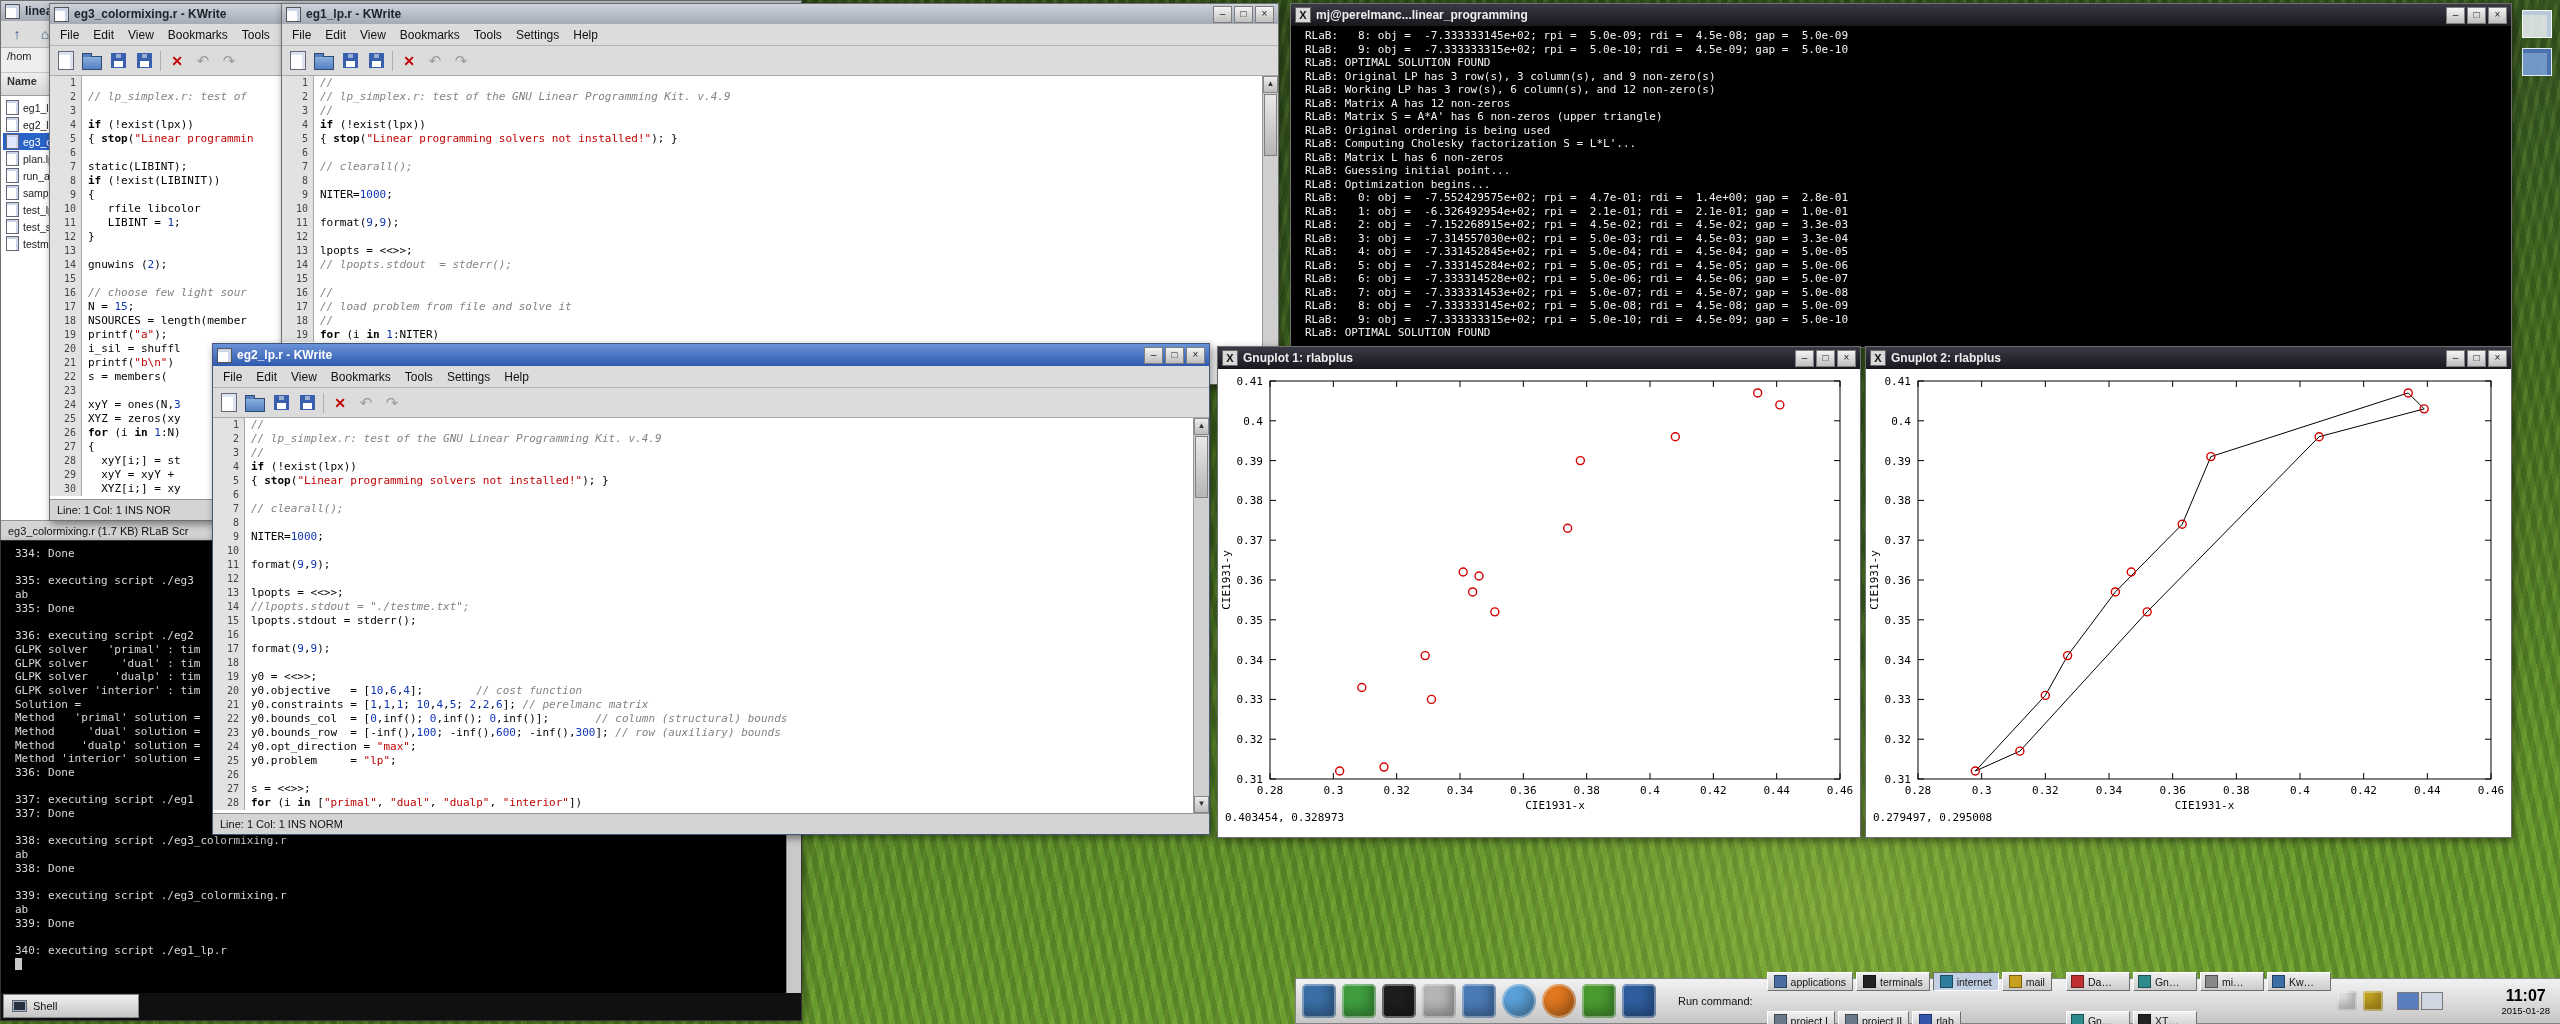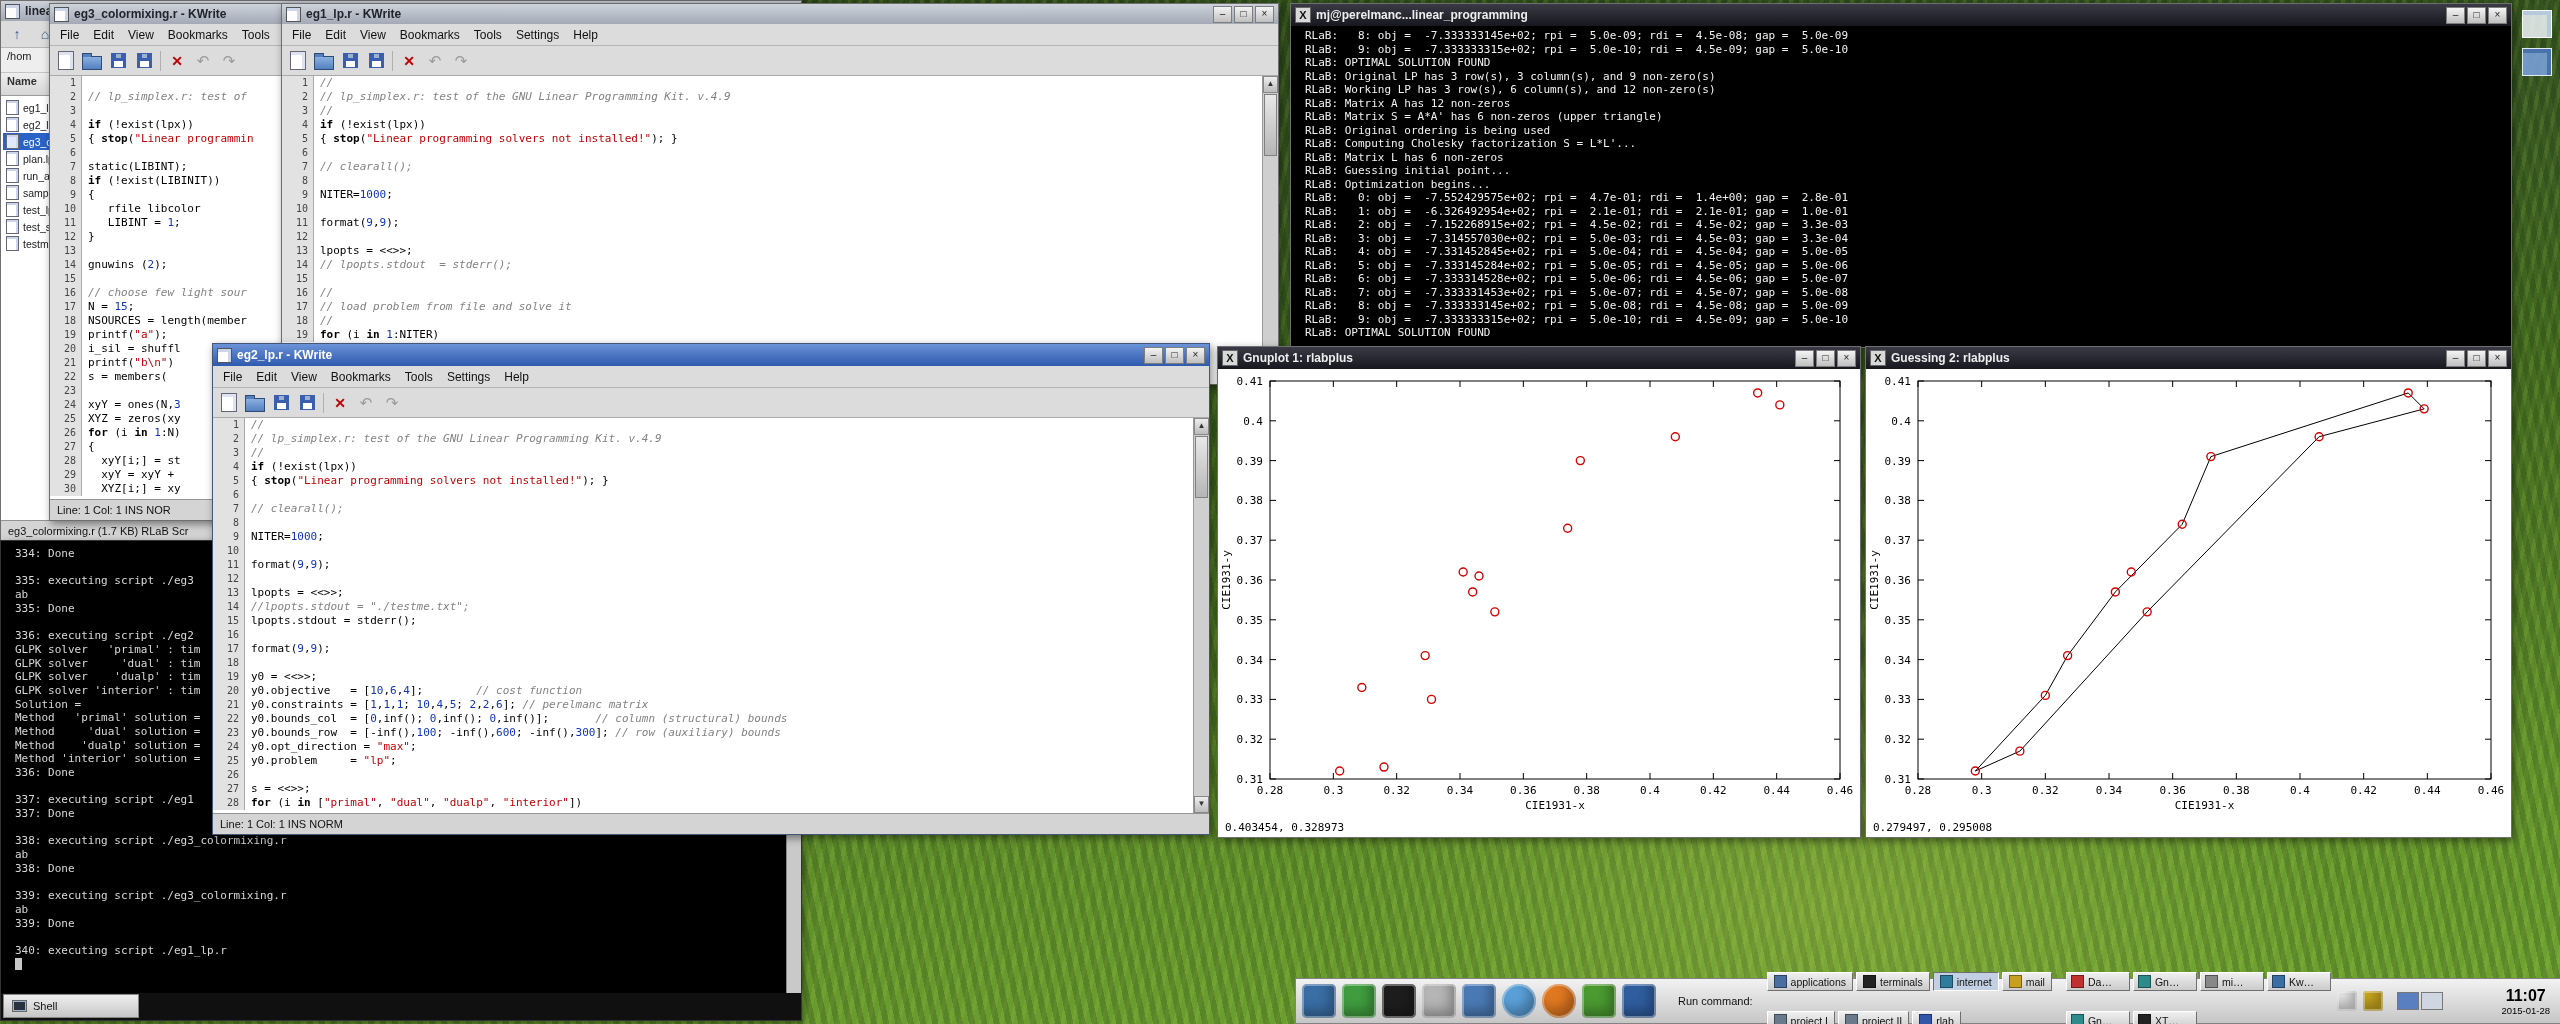--- a/index.html
+++ b/index.html
@@ -81,21 +81,21 @@
   .kscroll{flex:0 0 14px;background:#c9c9c9;border-left:1px solid #8a8a8a;position:relative;}
   .kthumb{position:absolute;top:4px;left:1px;right:1px;height:110px;background:#9f9f9f;border:1px solid #777;}
   .ktabs{height:26px;flex:0 0 26px;background:#101010;display:flex;align-items:center;padding:0 2px 1px 2px;}
   .ktab{width:118px;height:22px;background:linear-gradient(#f0f0f0,#c6c6c6);border:1px solid #858585;display:flex;align-items:center;gap:6px;padding:0 8px;font-size:11px;color:#111;}
   .ktab-icon{width:13px;height:10px;background:#27313f;border:1px solid #666;box-shadow:inset 0 0 0 1px #9fb4cf;}
 
   
   .plotarea{flex:1;background:#fff;position:relative;overflow:hidden;}
   .plotarea svg{display:block;}
   svg text{font-family:"DejaVu Sans Mono",monospace;fill:#000;}
-  .plotstatus{position:absolute;left:7px;bottom:3px;font-family:"DejaVu Sans Mono",monospace;font-size:11px;color:#000;}
+  .plotstatus{position:absolute;left:7px;bottom:13px;font-family:"DejaVu Sans Mono",monospace;font-size:11px;color:#000;}
 
   
   .dicon{position:absolute;width:28px;height:26px;border:1px solid rgba(255,255,255,.8);background:rgba(240,245,250,.85);box-shadow:inset -4px 4px 0 rgba(180,200,220,.9);}
   #dicon1{left:2522px;top:10px;}
   #dicon2{left:2522px;top:48px;background:rgba(120,160,215,.9);box-shadow:inset -4px 4px 0 rgba(70,110,170,.9);}
 
   
   #panel{position:absolute;left:1295px;top:978px;width:1265px;height:46px;z-index:10;background:linear-gradient(#f2f2f2,#c6c6c6);border:1px solid #828282;border-right:none;display:flex;align-items:center;padding:0 6px;box-sizing:border-box;gap:6px;}
   .tray{display:flex;gap:6px;align-items:center;}
   .tico{width:34px;height:34px;border-radius:5px;box-shadow:inset 0 0 0 2px rgba(255,255,255,.35), inset -6px -8px 12px rgba(0,0,0,.3);}
@@ -552,21 +552,21 @@
         <circle cx="539.6666666666665" cy="23.939999999999998" r="4" fill="none" stroke="#d40000" stroke-width="1.4"></circle>
         <circle cx="561.8333333333333" cy="35.879999999999825" r="4" fill="none" stroke="#d40000" stroke-width="1.4"></circle>
       </svg>
     <div class="plotstatus">0.403454, 0.328973</div>
   </div>
 </div>
 
 <div class="window" id="win-g2">
   <div class="titlebar dark">
     <span class="xtermicon"></span>
-    <span class="tb-title">Guessing 2: rlabplus</span>
+    <span class="tb-title">Gnuplot 2: rlabplus</span>
     <span class="winbtns">
         <span class="winbtn">–</span>
         <span class="winbtn">□</span>
         <span class="winbtn">×</span>
       </span>
   </div>
   <div class="plotarea">
     <svg width="641" height="446">
         <rect x="52" y="12" width="573" height="398" fill="#ffffff" stroke="#000" stroke-width="1"></rect>
         <line x1="52" y1="410" x2="52" y2="404" stroke="#000"></line>

